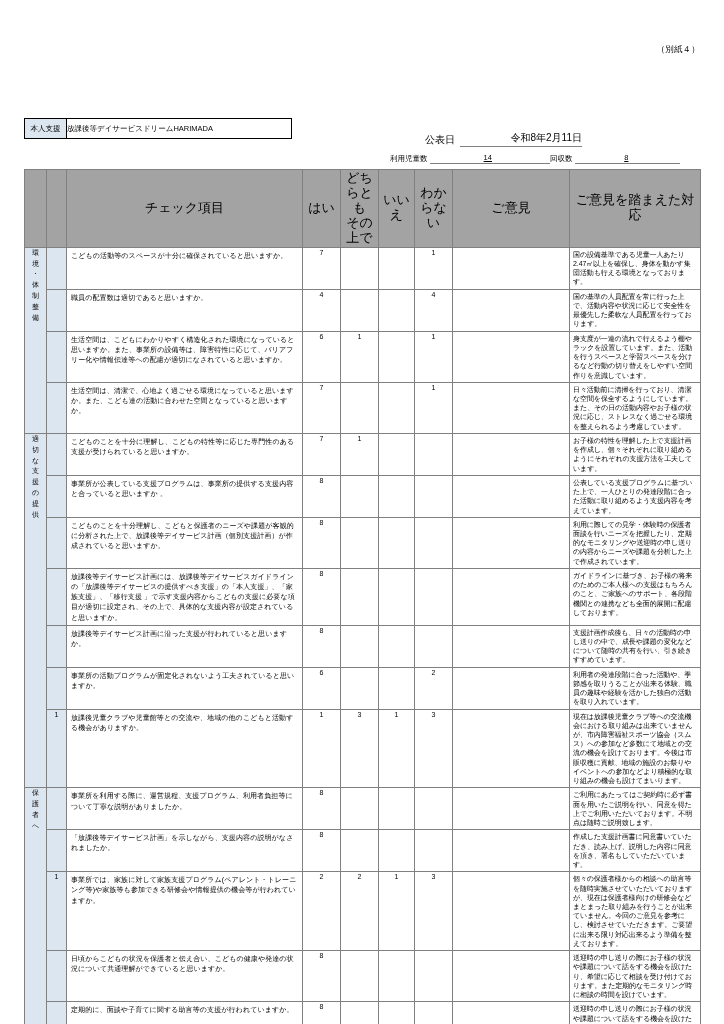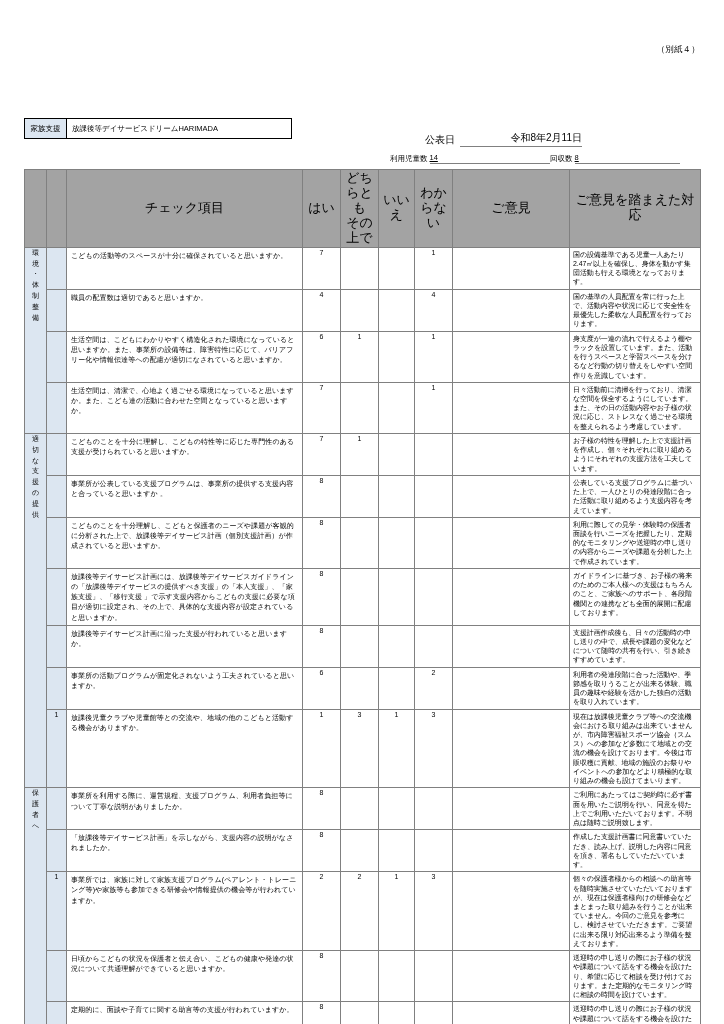--- a/index.html
+++ b/index.html
@@ -81,21 +81,20 @@
     display: flex;
     align-items: center;
     justify-content: center;
     box-sizing: border-box;
   }
   .office-value {
     flex: 1;
     font-size: 7.5px;
     display: flex;
     align-items: center;
-    padding-left: 5px;
     box-sizing: border-box;
   }
 
   
   .meta-pub {
     position: absolute;
     left: 425px;
     top: 131px;
     display: flex;
     align-items: flex-end;
@@ -115,21 +114,21 @@
     top: 153px;
     width: 290px;
     display: flex;
     align-items: flex-end;
     font-size: 7.5px;
   }
   .meta-counts .c-label { white-space: nowrap; }
   .meta-counts .c-rule {
     border-bottom: 1px solid #808080;
     padding-bottom: 1px;
-    text-align: left;
+    text-align: center;
     box-sizing: border-box;
     text-decoration: underline;
   }
   .c-rule.first { width: 128px; padding-right: 4px; margin-left: 2px; }
   .c-rule.second { width: 112px; padding-right: 2px; margin-left: 2px; }
 
   
   table.main {
     position: absolute;
     left: 24px;
@@ -206,21 +205,21 @@
 </style>
 </head>
 <body>
 
 <div class="page">
 
   <div class="form-no">（別紙４）</div>
 
 
   <div class="office-row">
-    <div class="office-label">家族支援</div>
+    <div class="office-label">本人支援</div>
     <div class="office-value">放課後等デイサービスドリームHARIMADA</div>
   </div>
 
   <div class="meta-pub">
     <span class="m-label">公表日</span>
     <span class="m-rule">令和8年2月11日</span>
   </div>
 
   <div class="meta-counts">
     <span class="c-label">利用児童数</span>

